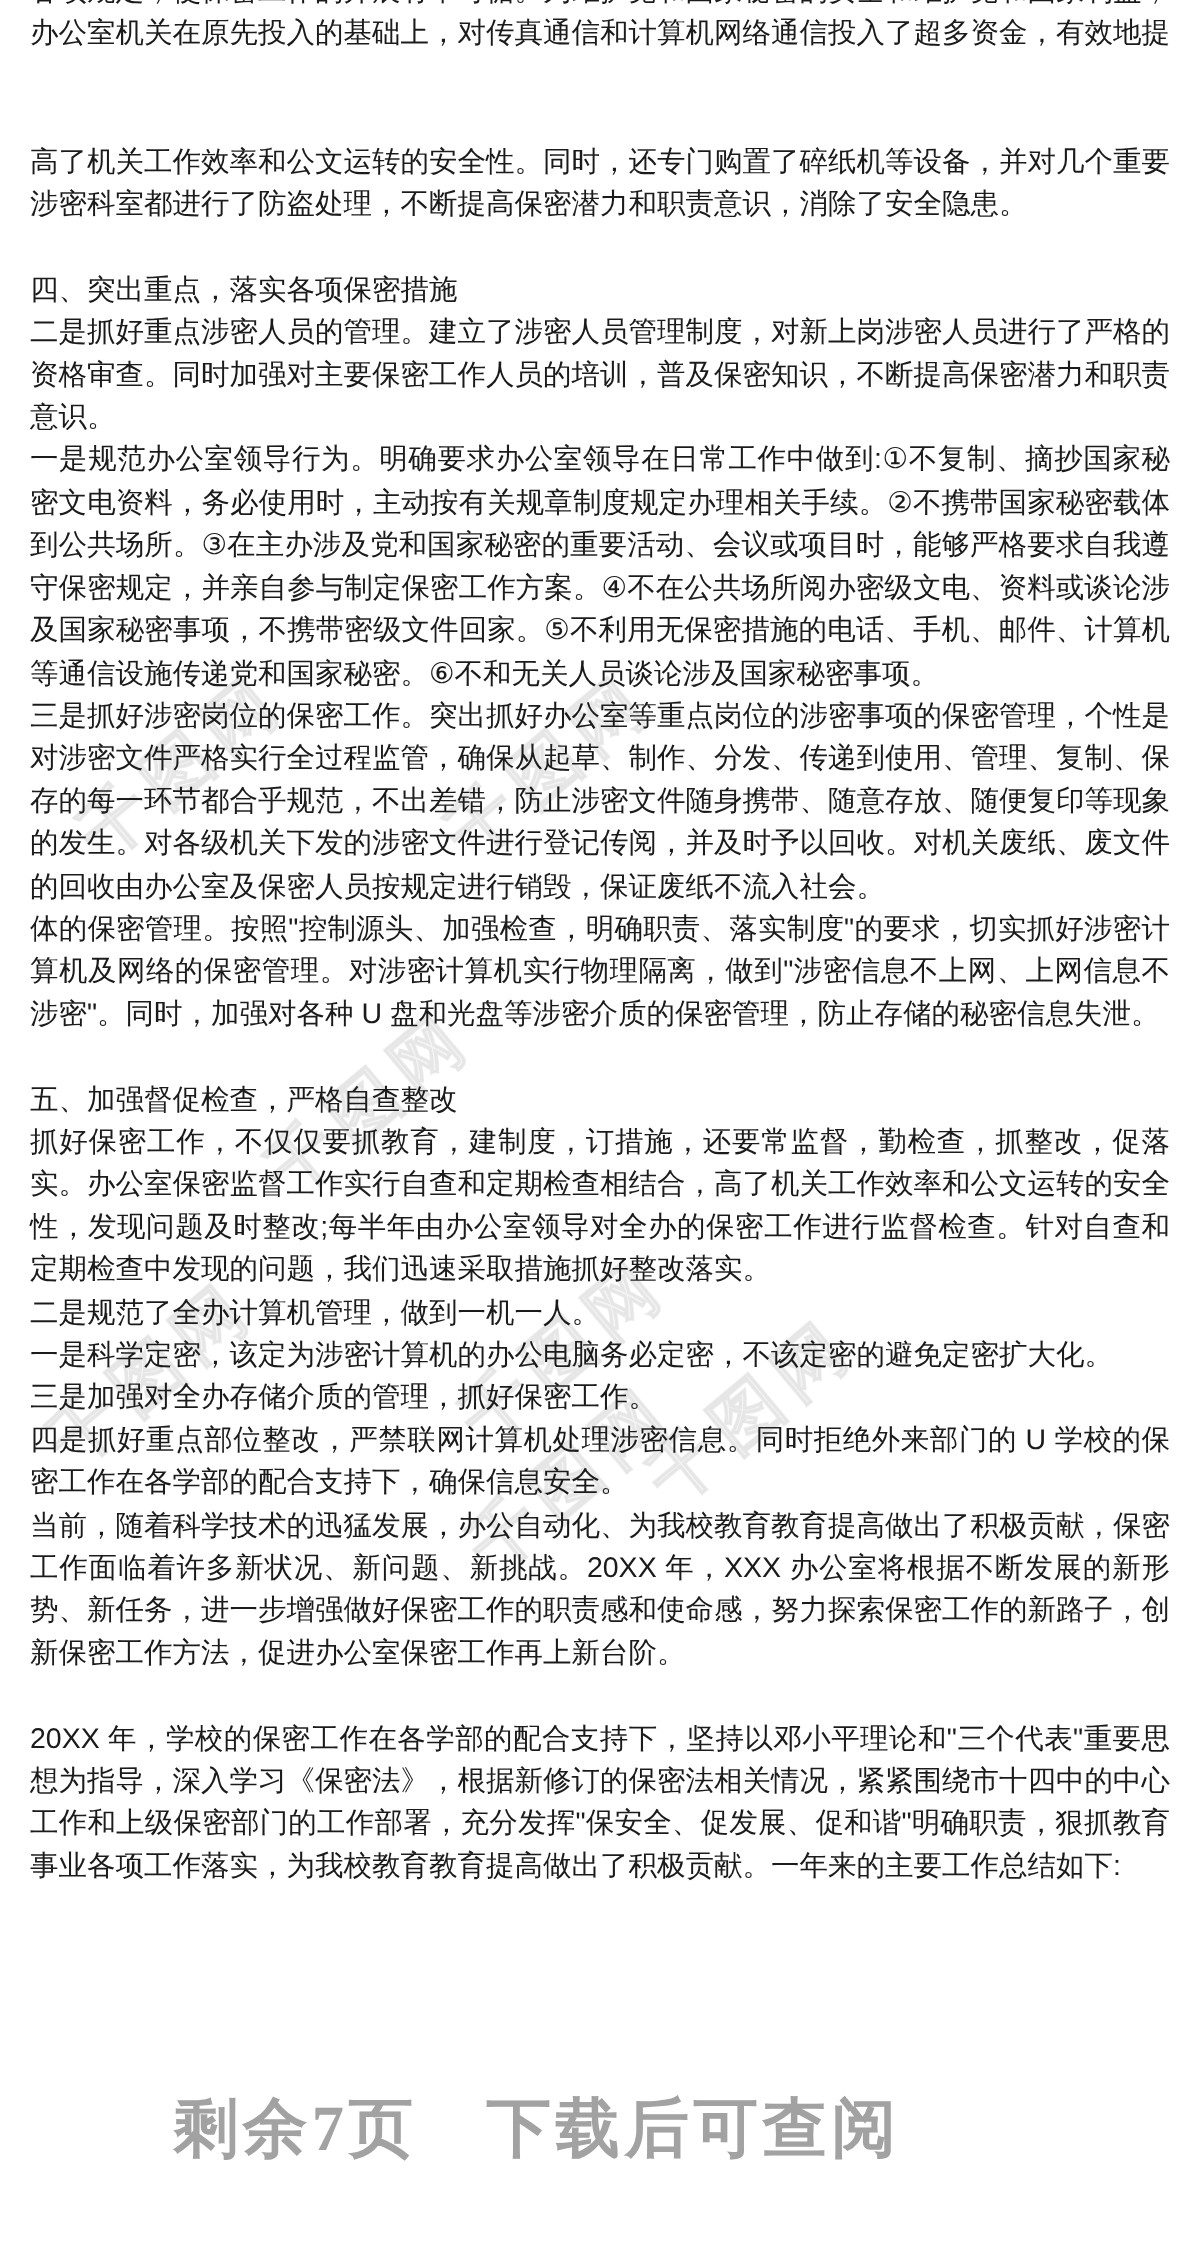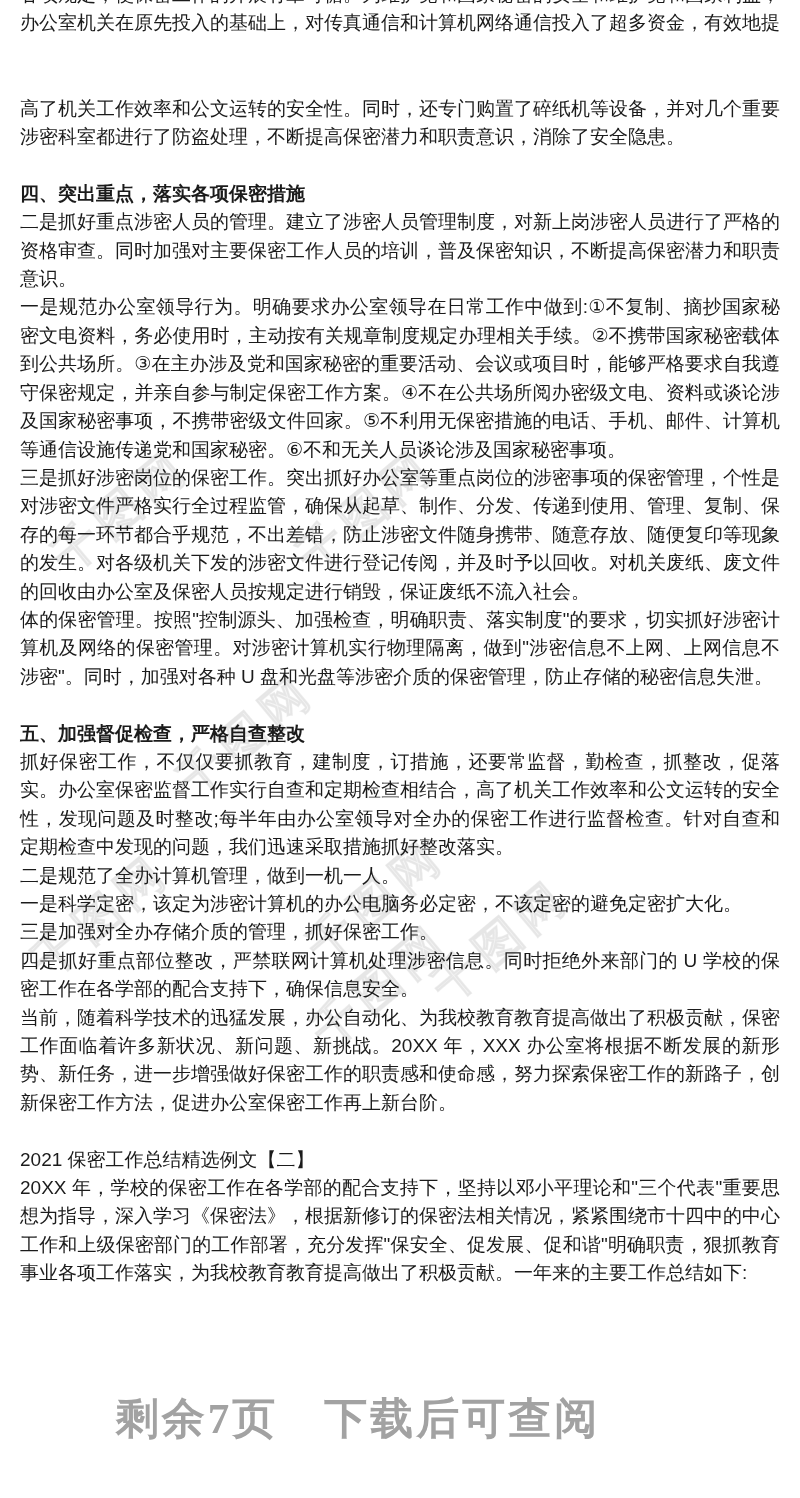--- a/index.html
+++ b/index.html
@@ -27,21 +27,21 @@
     user-select:none;
   }
   
   .doc-body{
     position:absolute;left:20px;top:-19px;width:760px;z-index:2;
     font-size:19px;line-height:28.4px;color:#1b1b1b;
     text-align:justify;
   }
   .para{margin:0;padding:0;word-break:break-all;}
   .para.blank{word-break:normal;}
-  .para.heading{font-weight:700;}
+  .para.heading{font-weight:400;}
   
   .footer{
     position:absolute;left:0;top:1390px;width:716px;z-index:2;
     text-align:center;
     font-family:"Liberation Serif","DejaVu Serif",serif;
     font-weight:700;
     font-size:43px;
     color:#a2a2a2;
     letter-spacing:3px;
     white-space:nowrap;
@@ -76,21 +76,20 @@
       <div class="para body">体的保密管理。按照"控制源头、加强检查，明确职责、落实制度"的要求，切实抓好涉密计算机及网络的保密管理。对涉密计算机实行物理隔离，做到"涉密信息不上网、上网信息不涉密"。同时，加强对各种 U 盘和光盘等涉密介质的保密管理，防止存储的秘密信息失泄。</div>
       <div class="para blank">&nbsp;</div>
       <div class="para heading">五、加强督促检查，严格自查整改</div>
       <div class="para body">抓好保密工作，不仅仅要抓教育，建制度，订措施，还要常监督，勤检查，抓整改，促落实。办公室保密监督工作实行自查和定期检查相结合，高了机关工作效率和公文运转的安全性，发现问题及时整改;每半年由办公室领导对全办的保密工作进行监督检查。针对自查和定期检查中发现的问题，我们迅速采取措施抓好整改落实。</div>
       <div class="para body">二是规范了全办计算机管理，做到一机一人。</div>
       <div class="para body">一是科学定密，该定为涉密计算机的办公电脑务必定密，不该定密的避免定密扩大化。</div>
       <div class="para body">三是加强对全办存储介质的管理，抓好保密工作。</div>
       <div class="para body">四是抓好重点部位整改，严禁联网计算机处理涉密信息。同时拒绝外来部门的 U 学校的保密工作在各学部的配合支持下，确保信息安全。</div>
       <div class="para body">当前，随着科学技术的迅猛发展，办公自动化、为我校教育教育提高做出了积极贡献，保密工作面临着许多新状况、新问题、新挑战。20XX 年，XXX 办公室将根据不断发展的新形势、新任务，进一步增强做好保密工作的职责感和使命感，努力探索保密工作的新路子，创新保密工作方法，促进办公室保密工作再上新台阶。</div>
       <div class="para blank">&nbsp;</div>
-      <div class="para body">2021 保密工作总结精选例文【二】</div>
       <div class="para body">20XX 年，学校的保密工作在各学部的配合支持下，坚持以邓小平理论和"三个代表"重要思想为指导，深入学习《保密法》，根据新修订的保密法相关情况，紧紧围绕市十四中的中心工作和上级保密部门的工作部署，充分发挥"保安全、促发展、促和谐"明确职责，狠抓教育事业各项工作落实，为我校教育教育提高做出了积极贡献。一年来的主要工作总结如下:</div>
     </div>
 
   <div class="footer">
     <span>剩余7页</span><span class="gap"></span><span>下载后可查阅</span>
   </div>
 
 </div>
 
 </body></html>

